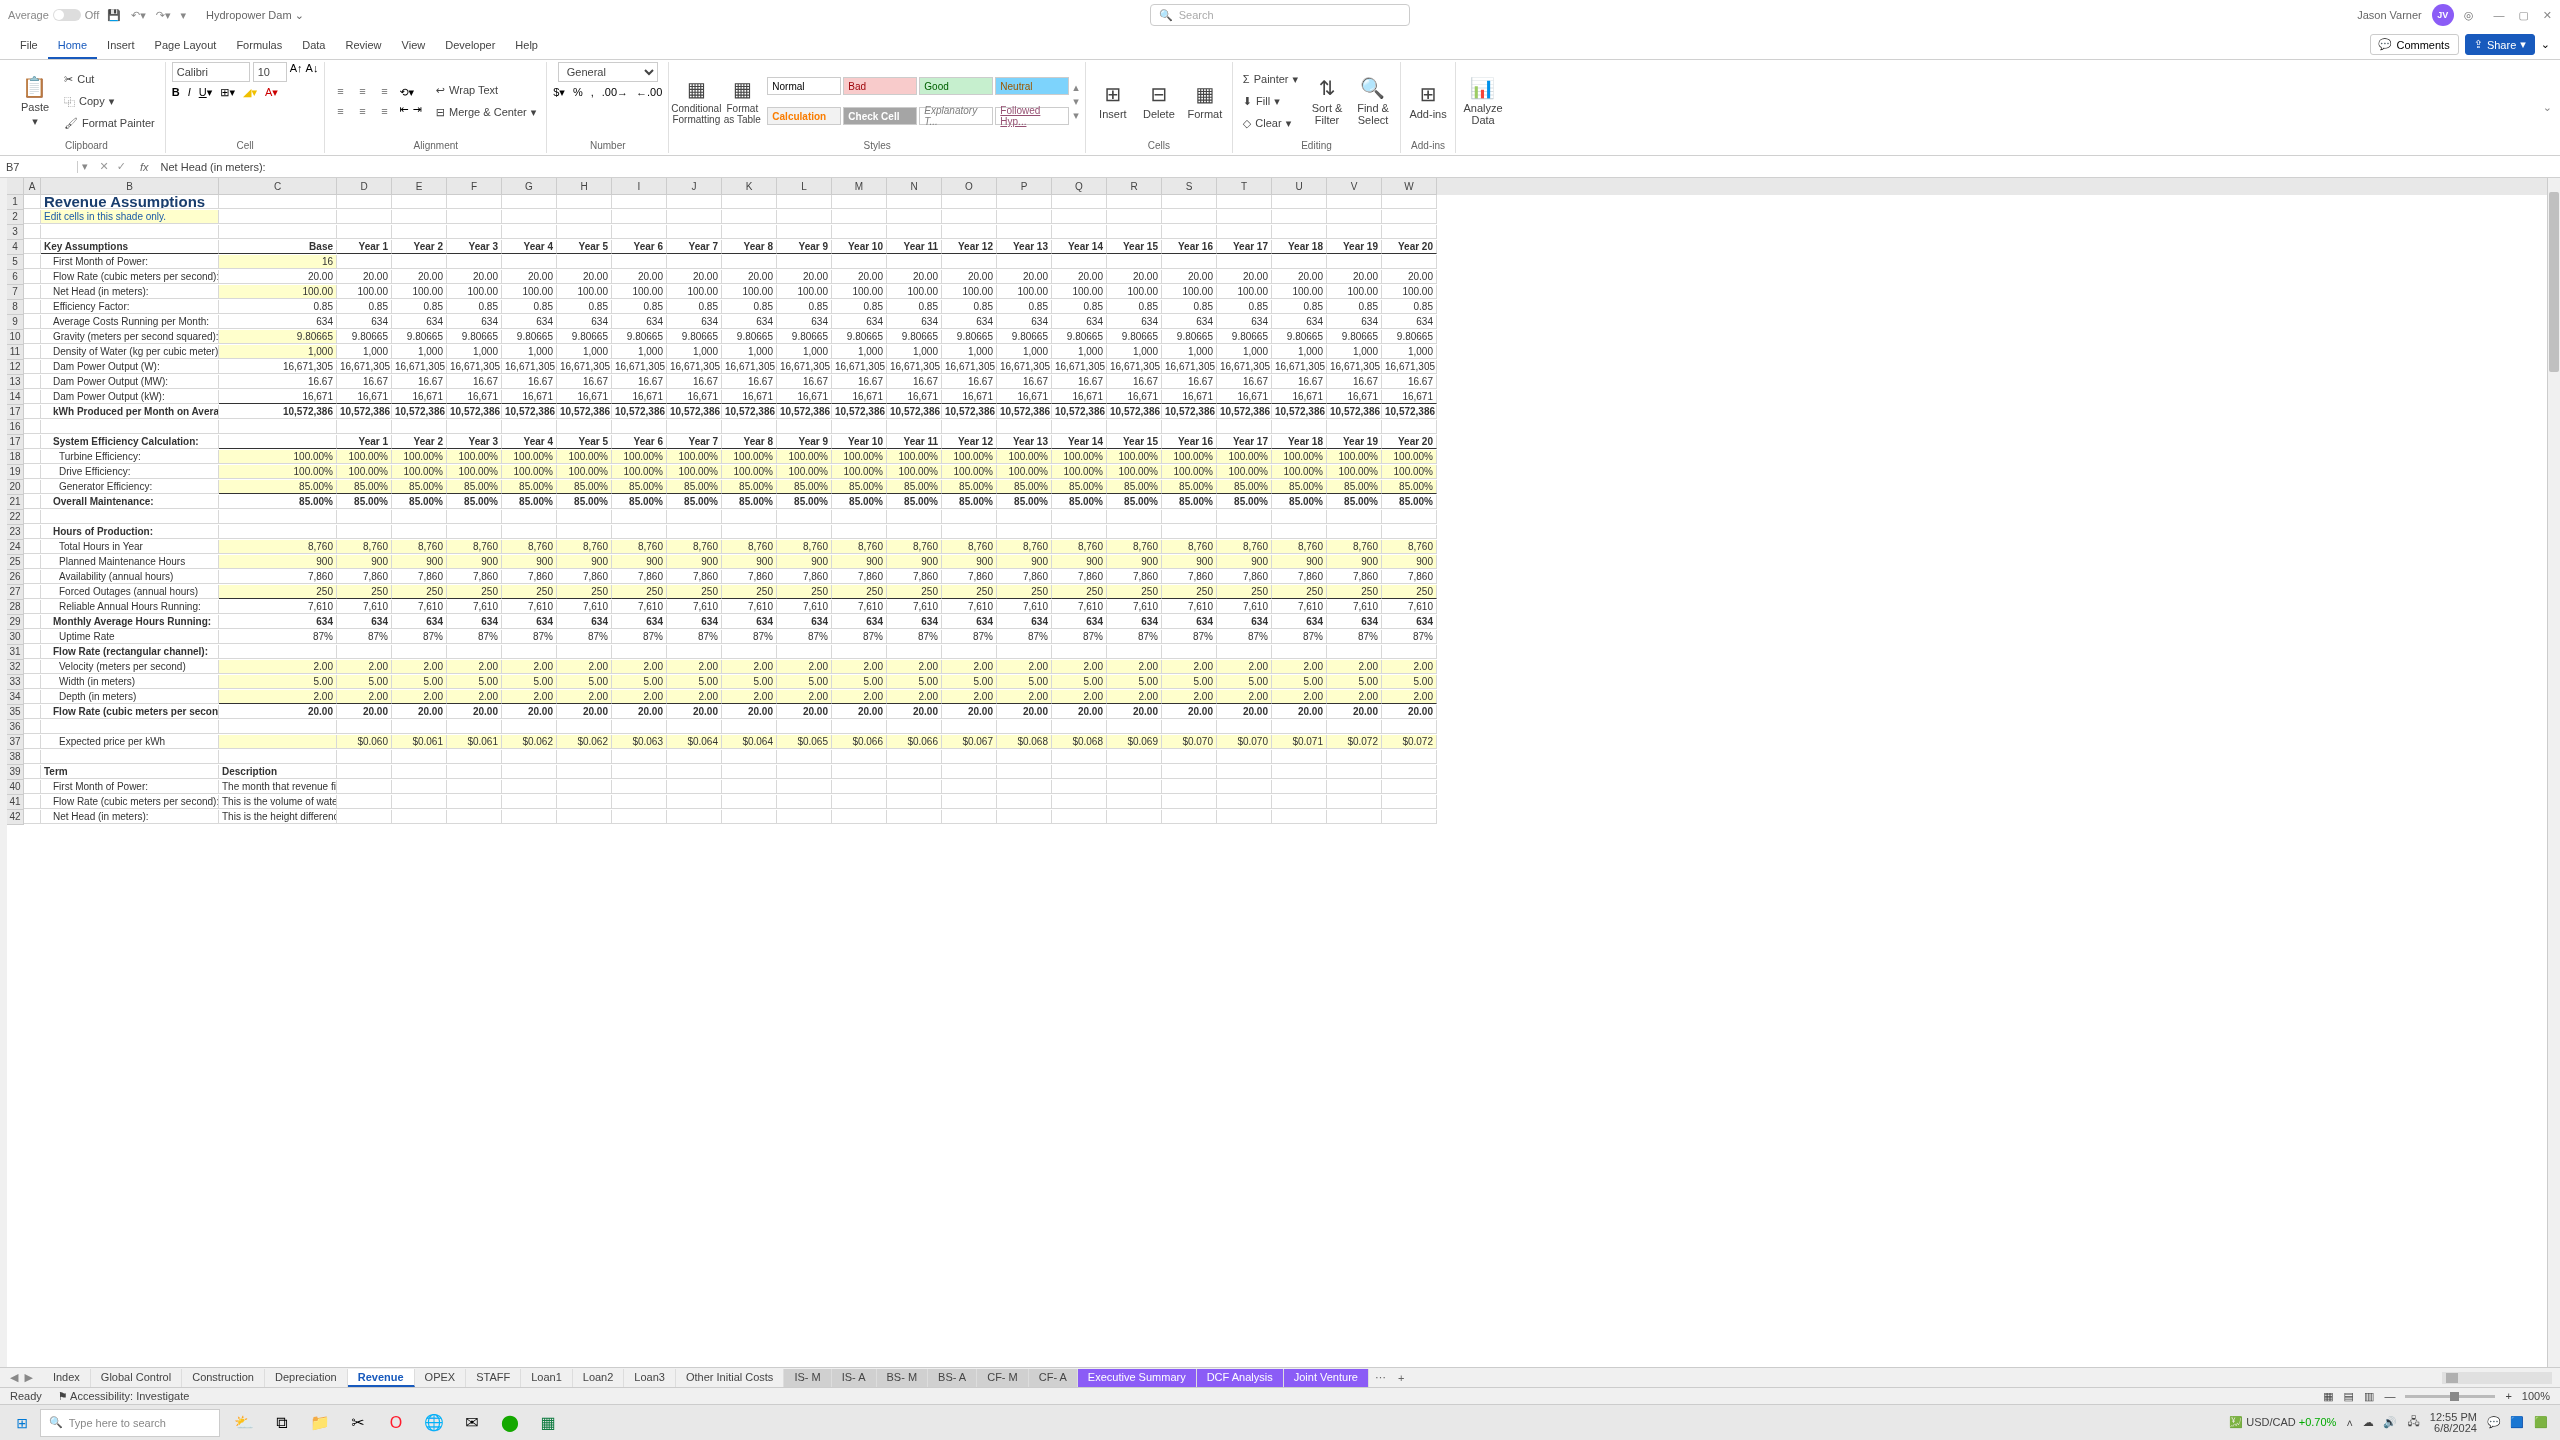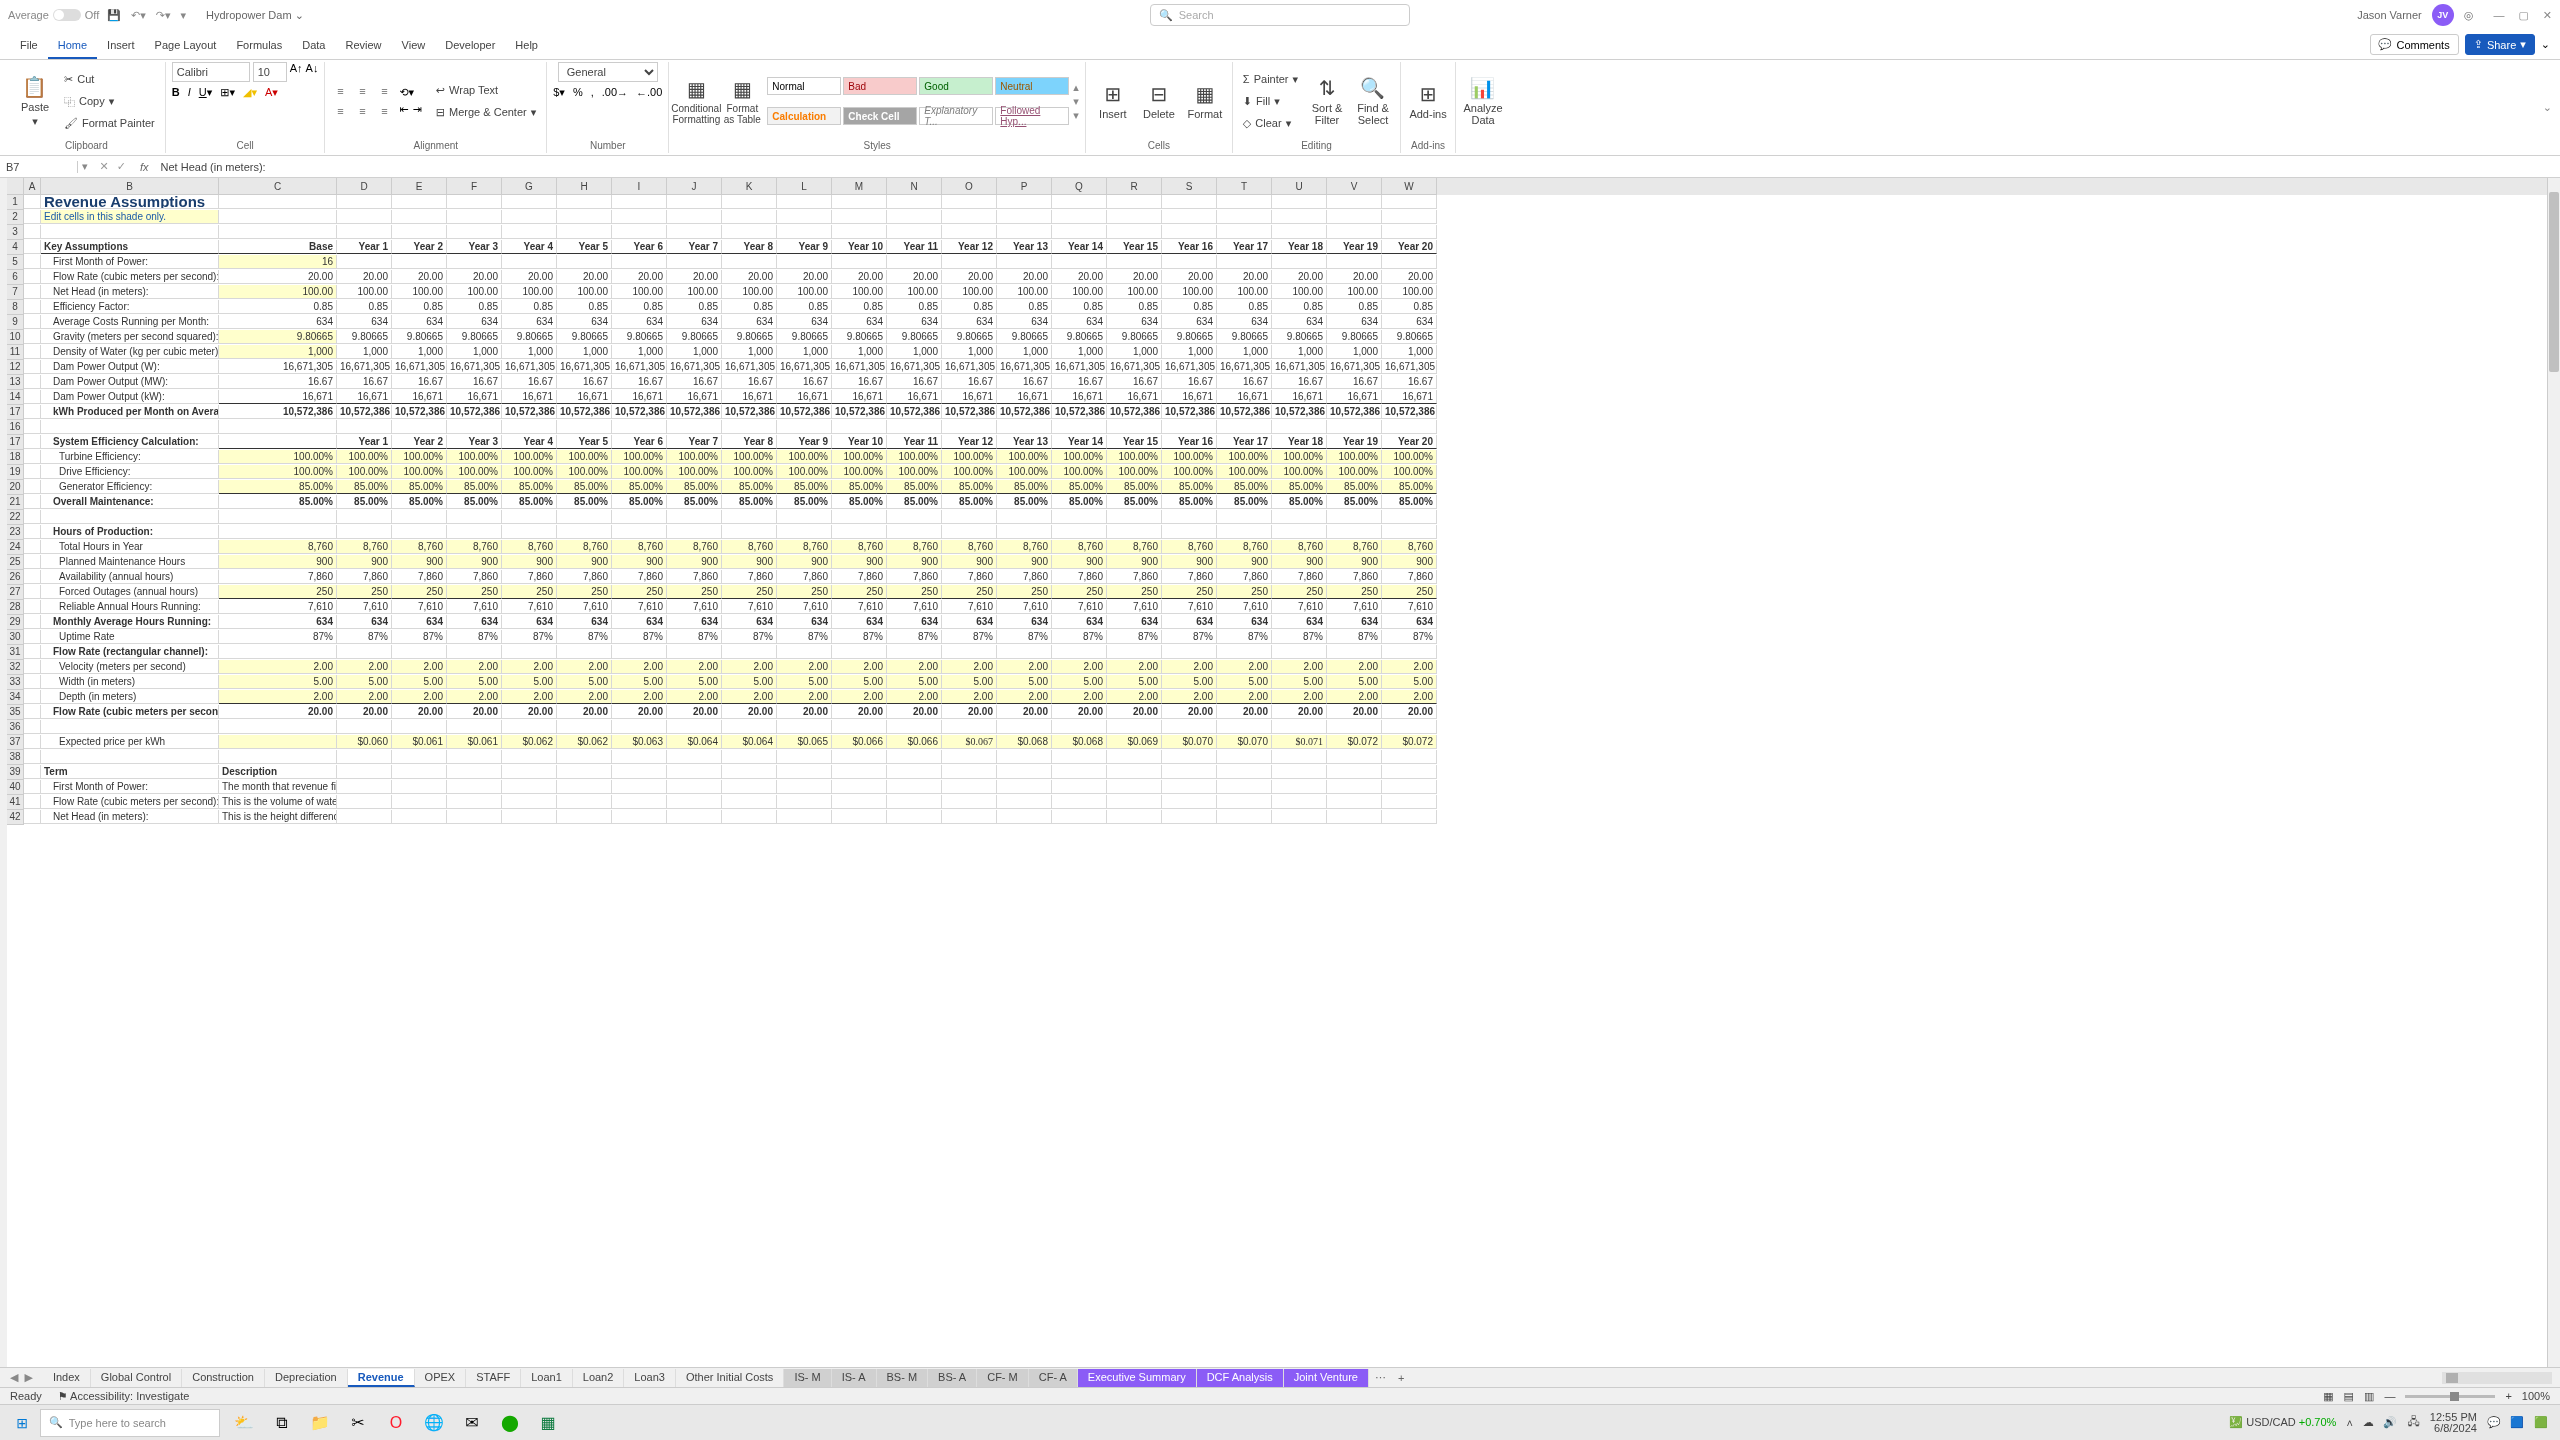--- a/index.html
+++ b/index.html
@@ -1289,27 +1289,27 @@
         <div class="cell r yellow" style="width: 55px;">$0.061</div>
         <div class="cell r yellow" style="width: 55px;">$0.061</div>
         <div class="cell r yellow" style="width: 55px;">$0.062</div>
         <div class="cell r yellow" style="width: 55px;">$0.062</div>
         <div class="cell r yellow" style="width: 55px;">$0.063</div>
         <div class="cell r yellow" style="width: 55px;">$0.064</div>
         <div class="cell r yellow" style="width: 55px;">$0.064</div>
         <div class="cell r yellow" style="width: 55px;">$0.065</div>
         <div class="cell r yellow" style="width: 55px;">$0.066</div>
         <div class="cell r yellow" style="width: 55px;">$0.066</div>
-        <div class="cell r yellow" style="width: 55px; font-family: Liberation Serif, serif;">$0.067</div>
+        <div class="cell r yellow" style="width: 55px;">$0.067</div>
         <div class="cell r yellow" style="width: 55px;">$0.068</div>
         <div class="cell r yellow" style="width: 55px;">$0.068</div>
         <div class="cell r yellow" style="width: 55px;">$0.069</div>
         <div class="cell r yellow" style="width: 55px;">$0.070</div>
         <div class="cell r yellow" style="width: 55px;">$0.070</div>
-        <div class="cell r yellow" style="width: 55px; font-family: Liberation Serif, serif;">$0.071</div>
+        <div class="cell r yellow" style="width: 55px;">$0.071</div>
         <div class="cell r yellow" style="width: 55px;">$0.072</div>
         <div class="cell r yellow" style="width: 55px;">$0.072</div>
       </div>
       <div class="row-area">
         <div class="row-hdr" style="width: 17px;">38</div>
         <div class="cell " style="width: 17px;"></div>
         <div class="cell " style="width: 178px;"></div>
         <div class="cell " style="width: 118px;"></div>
         <div class="cell " style="width: 55px;"></div>
         <div class="cell " style="width: 55px;"></div>

